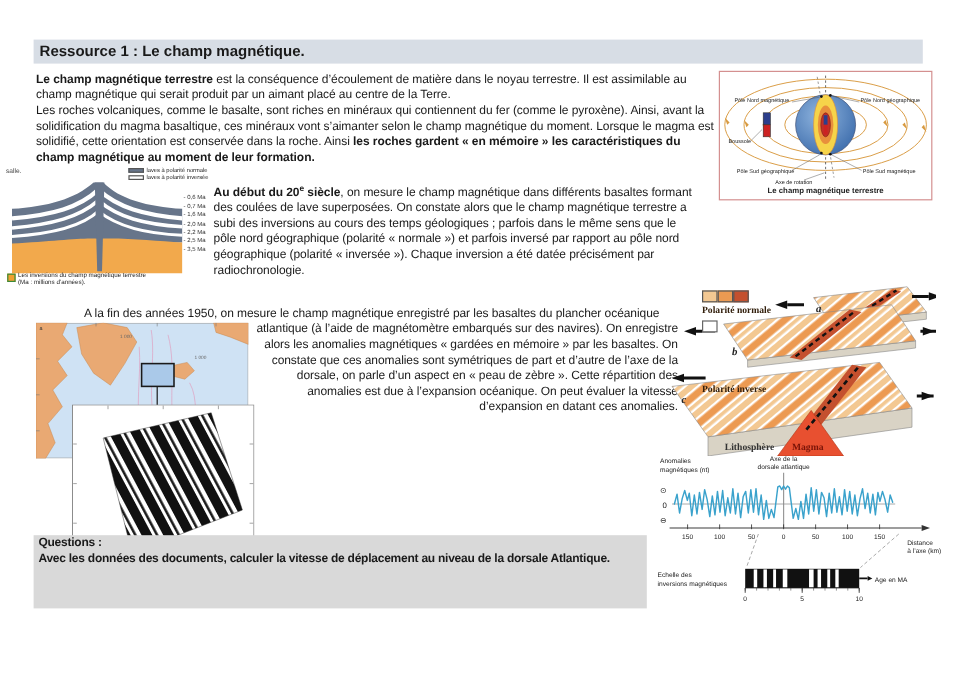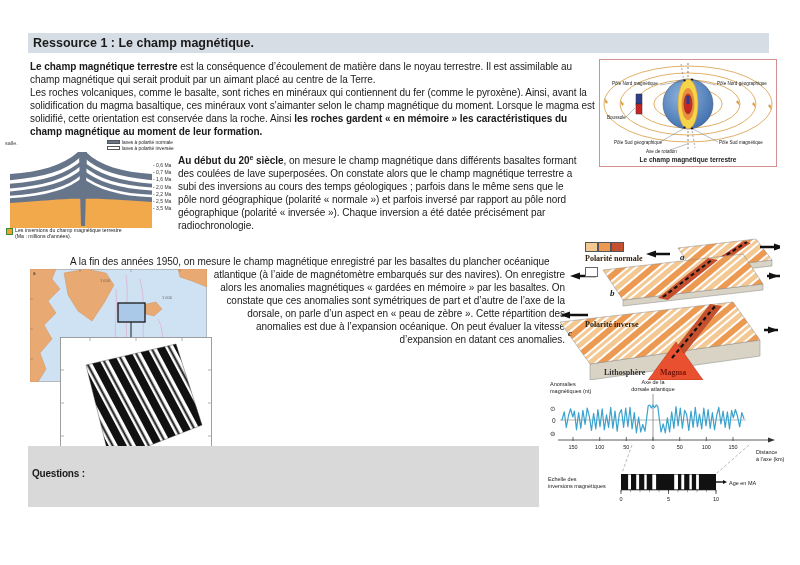--- a/index.html
+++ b/index.html
@@ -22,21 +22,21 @@
   .legend-lbl{font-size:4.8px;color:#222;white-space:nowrap;}
   .ages-col{left:153px;top:162px;}
   .age-row{font-size:5px;line-height:7.2px;color:#333;white-space:nowrap;}
   .lava-caption{left:6px;top:227px;display:flex;}
   .cap-icon{width:5px;height:5px;background:#f0a030;border:1px solid #3a8a3a;margin-right:2px;margin-top:1px;}
   .cap-text{font-size:5.2px;line-height:6.2px;color:#222;}
   .earth-fig{left:599px;top:59px;width:178px;height:108px;background:#fff;border:1px solid #d49090;box-sizing:border-box;}
   .efl{position:absolute;font-size:4.6px;line-height:5px;color:#222;white-space:nowrap;}
   .earth-cap{position:absolute;left:0;right:0;top:96px;text-align:center;font-size:6.5px;font-weight:bold;color:#222;}
   .questions{left:28px;top:446px;width:511px;height:61px;background:#d9d9d9;box-sizing:border-box;
-             padding:21px 4px;font-size:10px;font-weight:bold;line-height:13px;letter-spacing:-0.2px;}
+             padding:0 4px;font-size:10px;font-weight:bold;line-height:13px;letter-spacing:-0.2px;}
   .serif-lbl{position:absolute;font-family:"Liberation Serif",serif;font-weight:bold;font-size:8px;color:#33200d;white-space:nowrap;}
   .pol-sw-row{position:absolute;left:585px;top:242px;display:flex;}
   .pol-sw{width:13px;height:10px;border:0.6px solid #555;box-sizing:border-box;}
   .pol-sw-inv{position:absolute;left:585px;top:267px;width:13px;height:10px;background:#fff;border:0.8px solid #666;box-sizing:border-box;}
   sup{font-size:7px;}
   b{font-weight:bold;}
 </style>
 </head>
 <body>
 
@@ -347,15 +347,16 @@
         <text x="122.5" y="123" text-anchor="middle" font-size="5.5" fill="#222">5</text>
         <line x1="170" y1="112" x2="170" y2="116" stroke="#222" stroke-width="0.7"></line>
         <text x="170" y="123" text-anchor="middle" font-size="5.5" fill="#222">10</text>
       </g>
     <line x1="170" y1="104" x2="177" y2="104" stroke="#111" stroke-width="1.4"></line>
     <polygon points="177,102 177,106 181,104" fill="#111"></polygon>
   </svg>
 
   <div class="abs questions">
     <div>Questions :</div>
+    <div>Avec les données des documents, calculer la vitesse de déplacement au niveau de la dorsale Atlantique.</div>
   </div>
 
 </div>
 
 </body></html>

